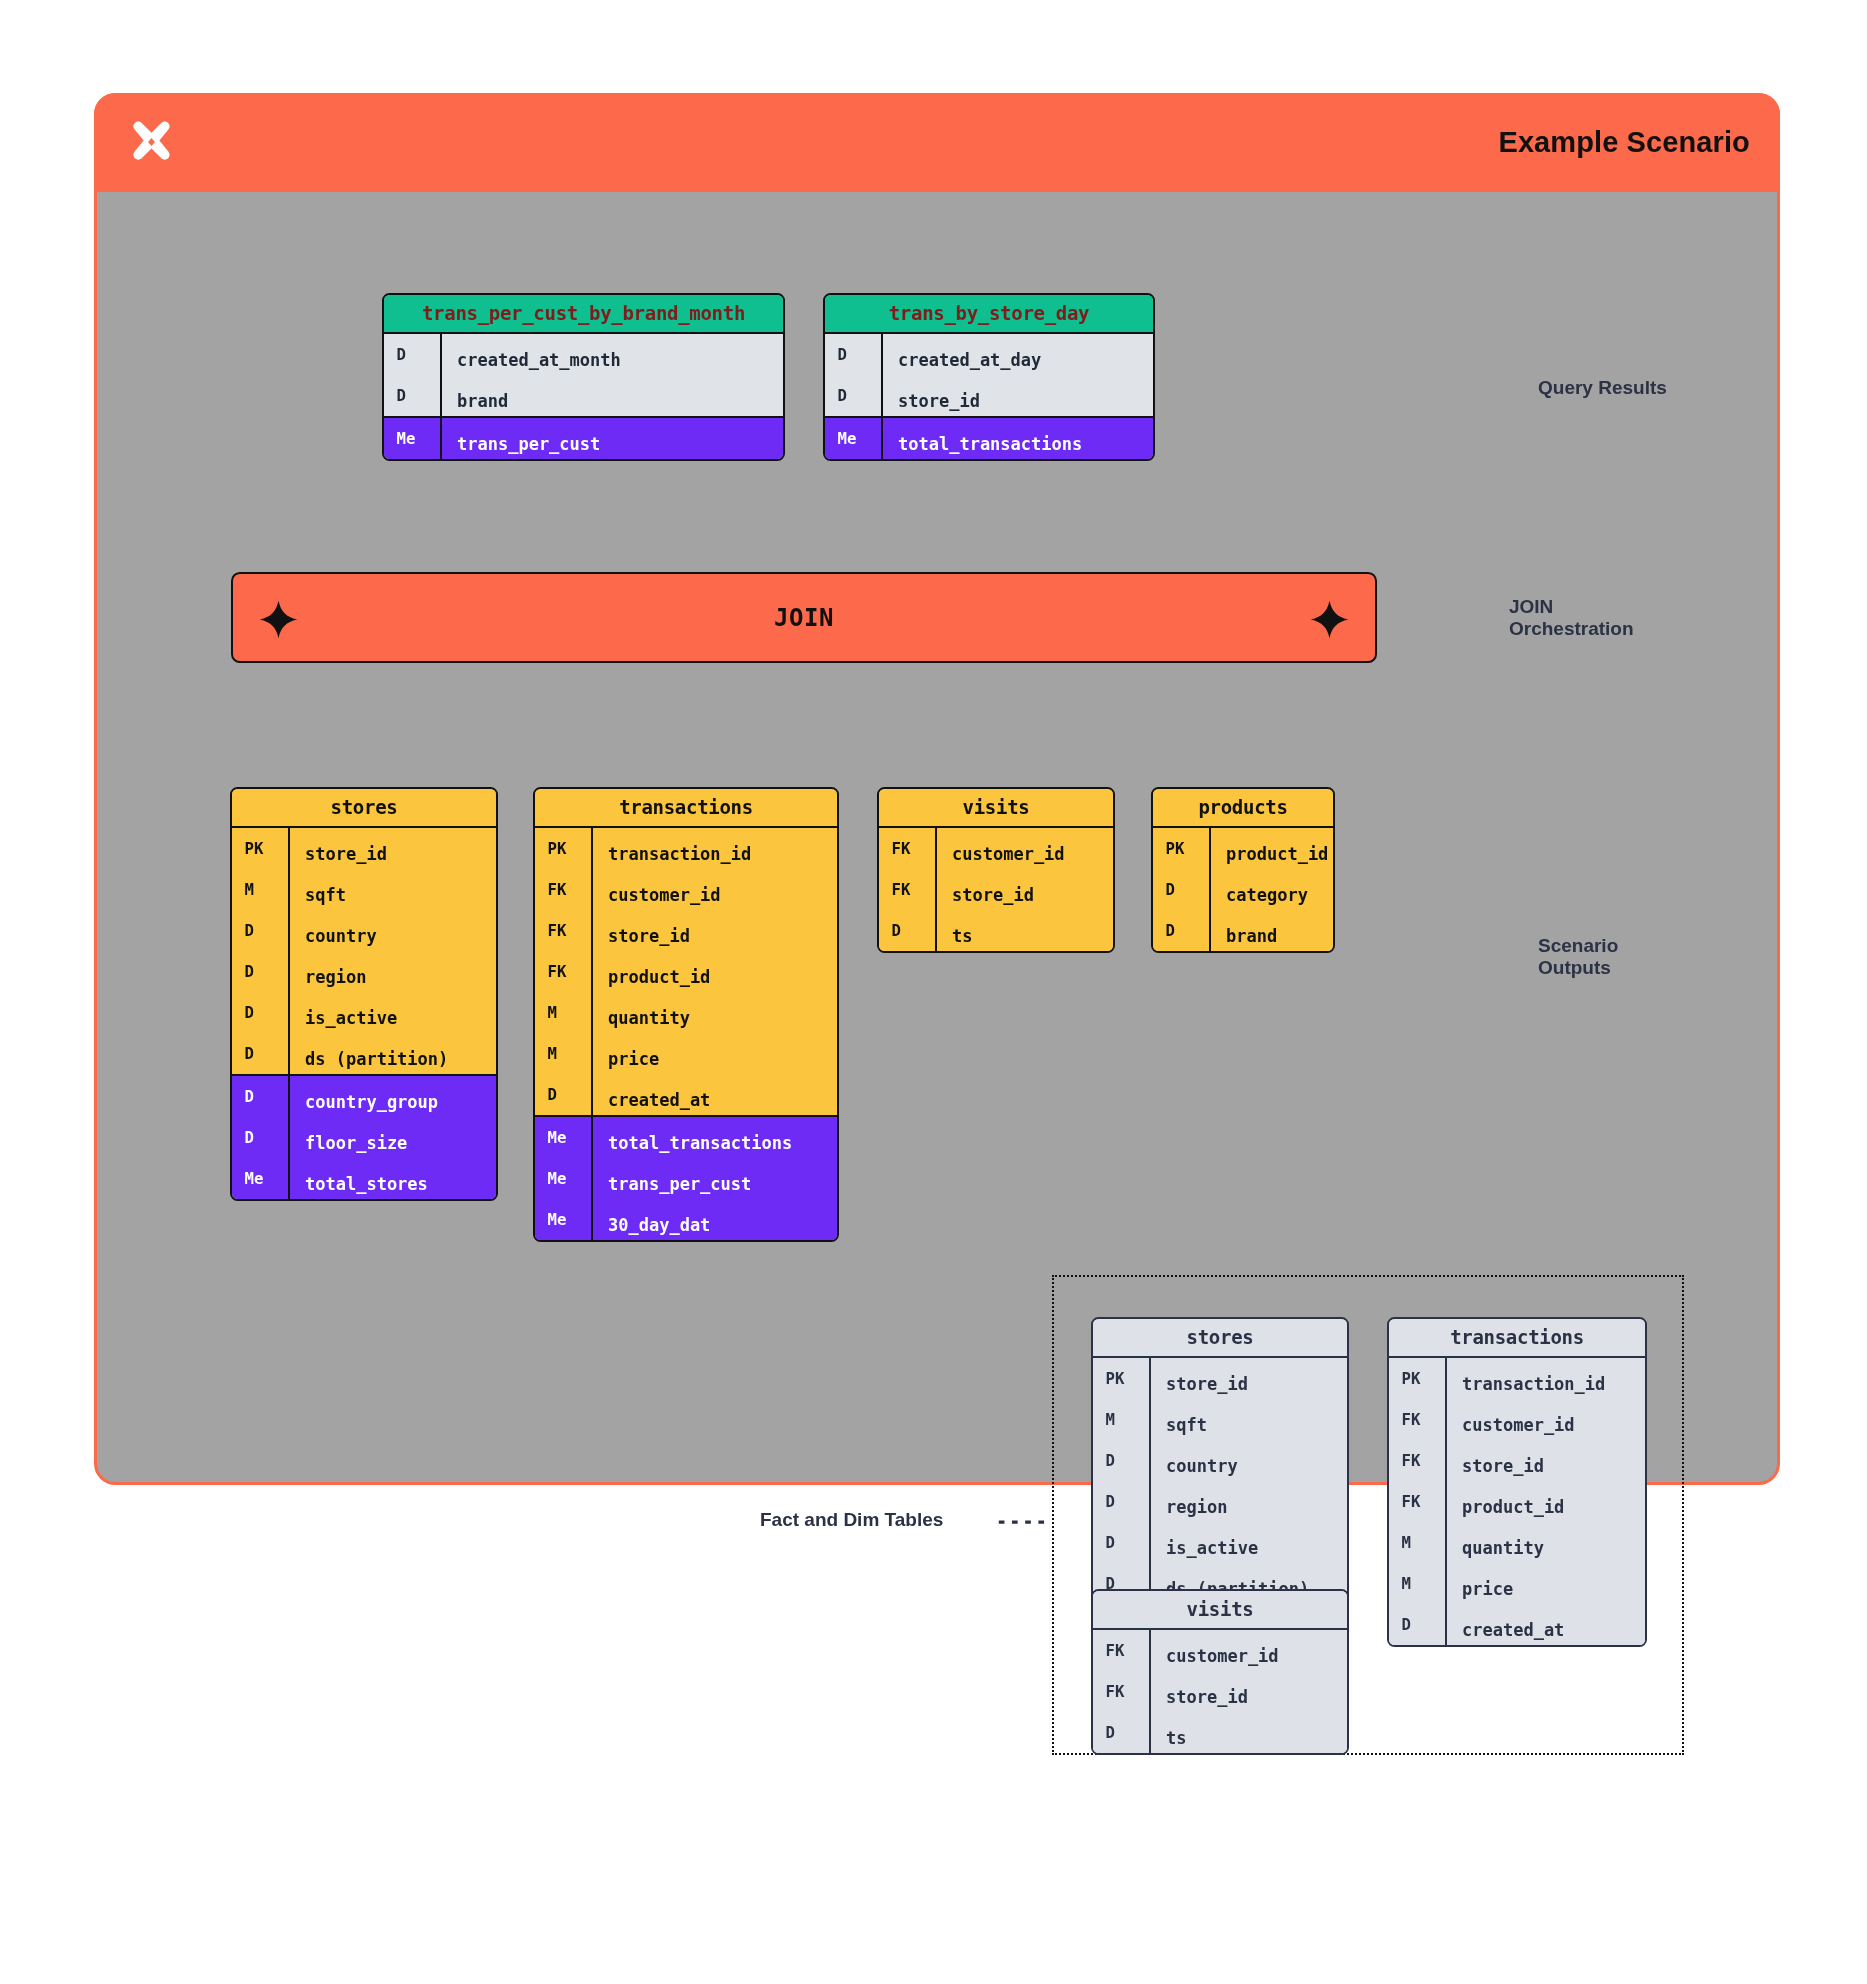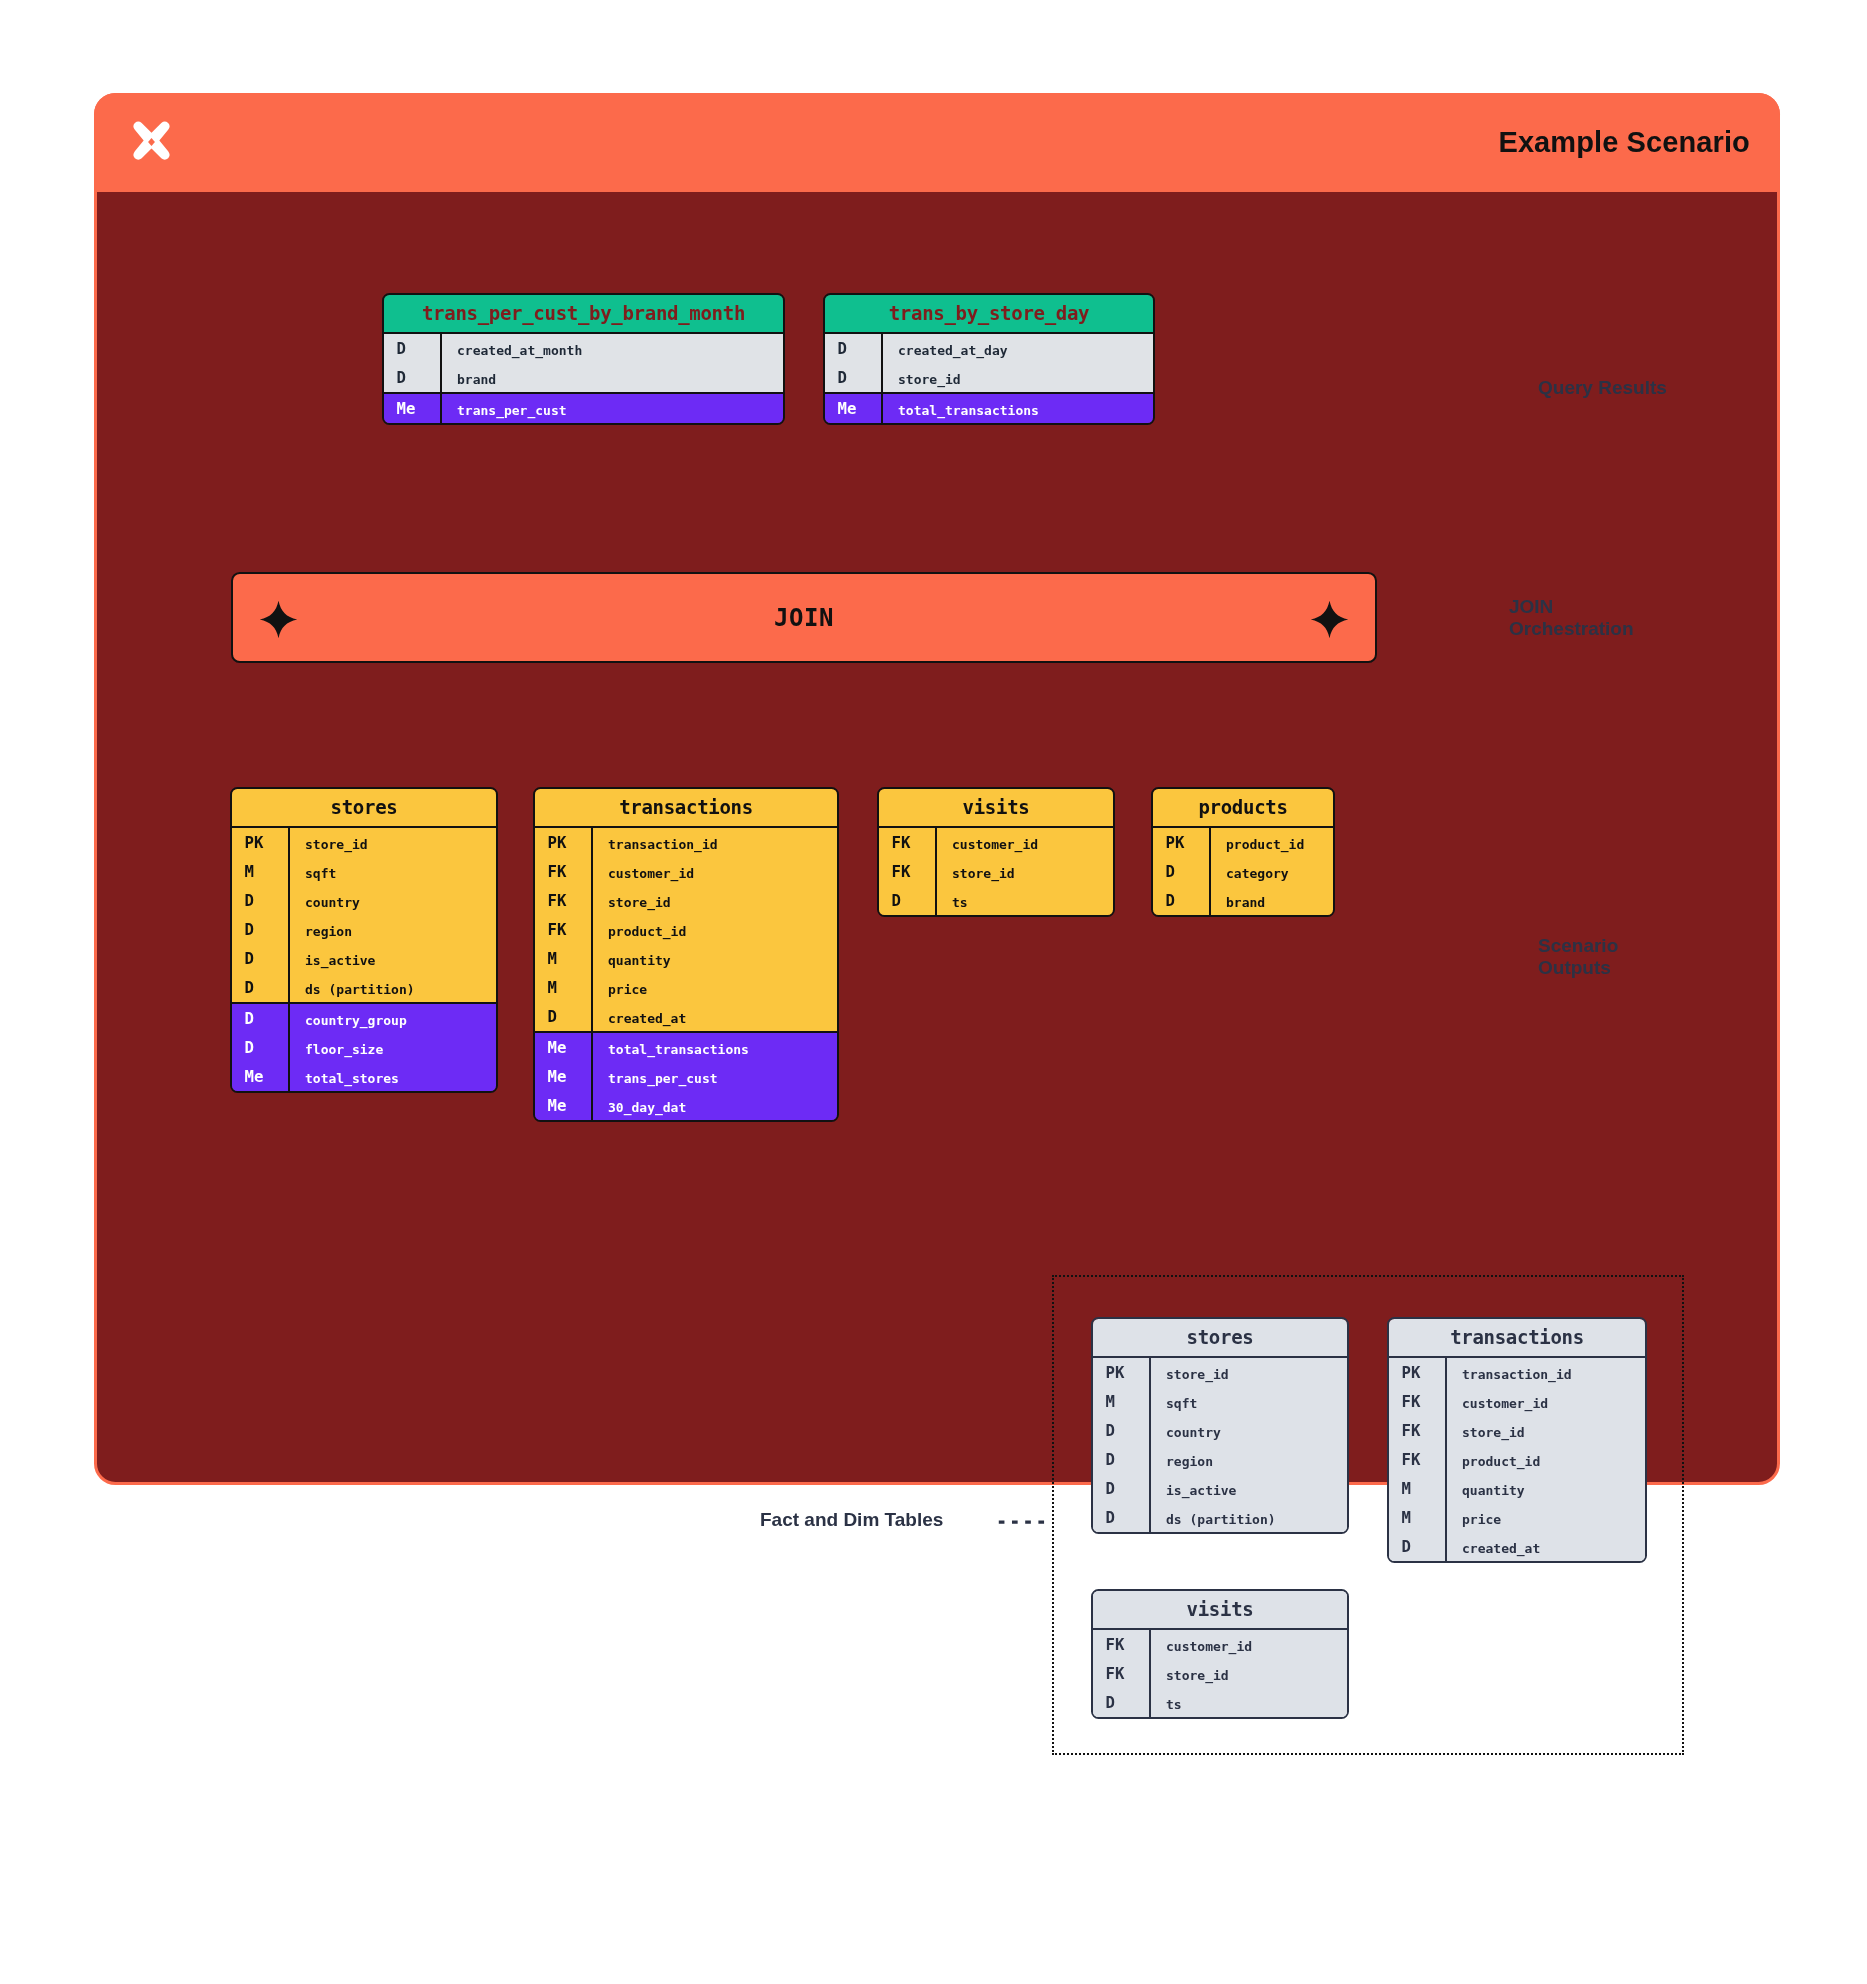--- a/index.html
+++ b/index.html
@@ -15,21 +15,21 @@
     overflow: hidden;
   }
 
   
   .card {
     position: absolute;
     left: 94px; top: 93px;
     width: 1686px; height: 1392px;
     border: 3.1px solid #FC6A4B;
     border-radius: 21.4px;
-    background: #7f1d1d;
+    background: #a3a3a3;
   }
   .card-header {
     position: absolute;
     left: -3.1px; top: -3.1px;
     width: 1686px; height: 99px;
     background: #FC6A4B;
     border-radius: 21.4px 21.4px 0 0;
     display: flex;
     align-items: center;
     justify-content: space-between;
@@ -63,22 +63,22 @@
   .row .k {
     width: 58px;
     flex: 0 0 58px;
     padding: 5px 0 5px 12.6px;
     font-size: 15.7px;
     font-weight: bold;
     border-right: 2.5px solid #111111;
     display: flex; align-items: center;
   }
   .row .v {
-    padding: 9px 14px 5px 15px;
-    font-size: 13px;
+    padding: 16px 14px 5px 15px;
+    font-size: 17px;
     font-weight: bold;
     flex: 1 1 auto;
     white-space: pre;
     display: flex; align-items: center;
   }
 
   
   .q .tbl-title { background: #0FBF8F; color: #7f1d1d; }
   .q .sec-dim  { background: #E0E3E7; color: #1F2937; }
   .q .sec-met  { background: #6D2BF5; color: #ffffff; }

